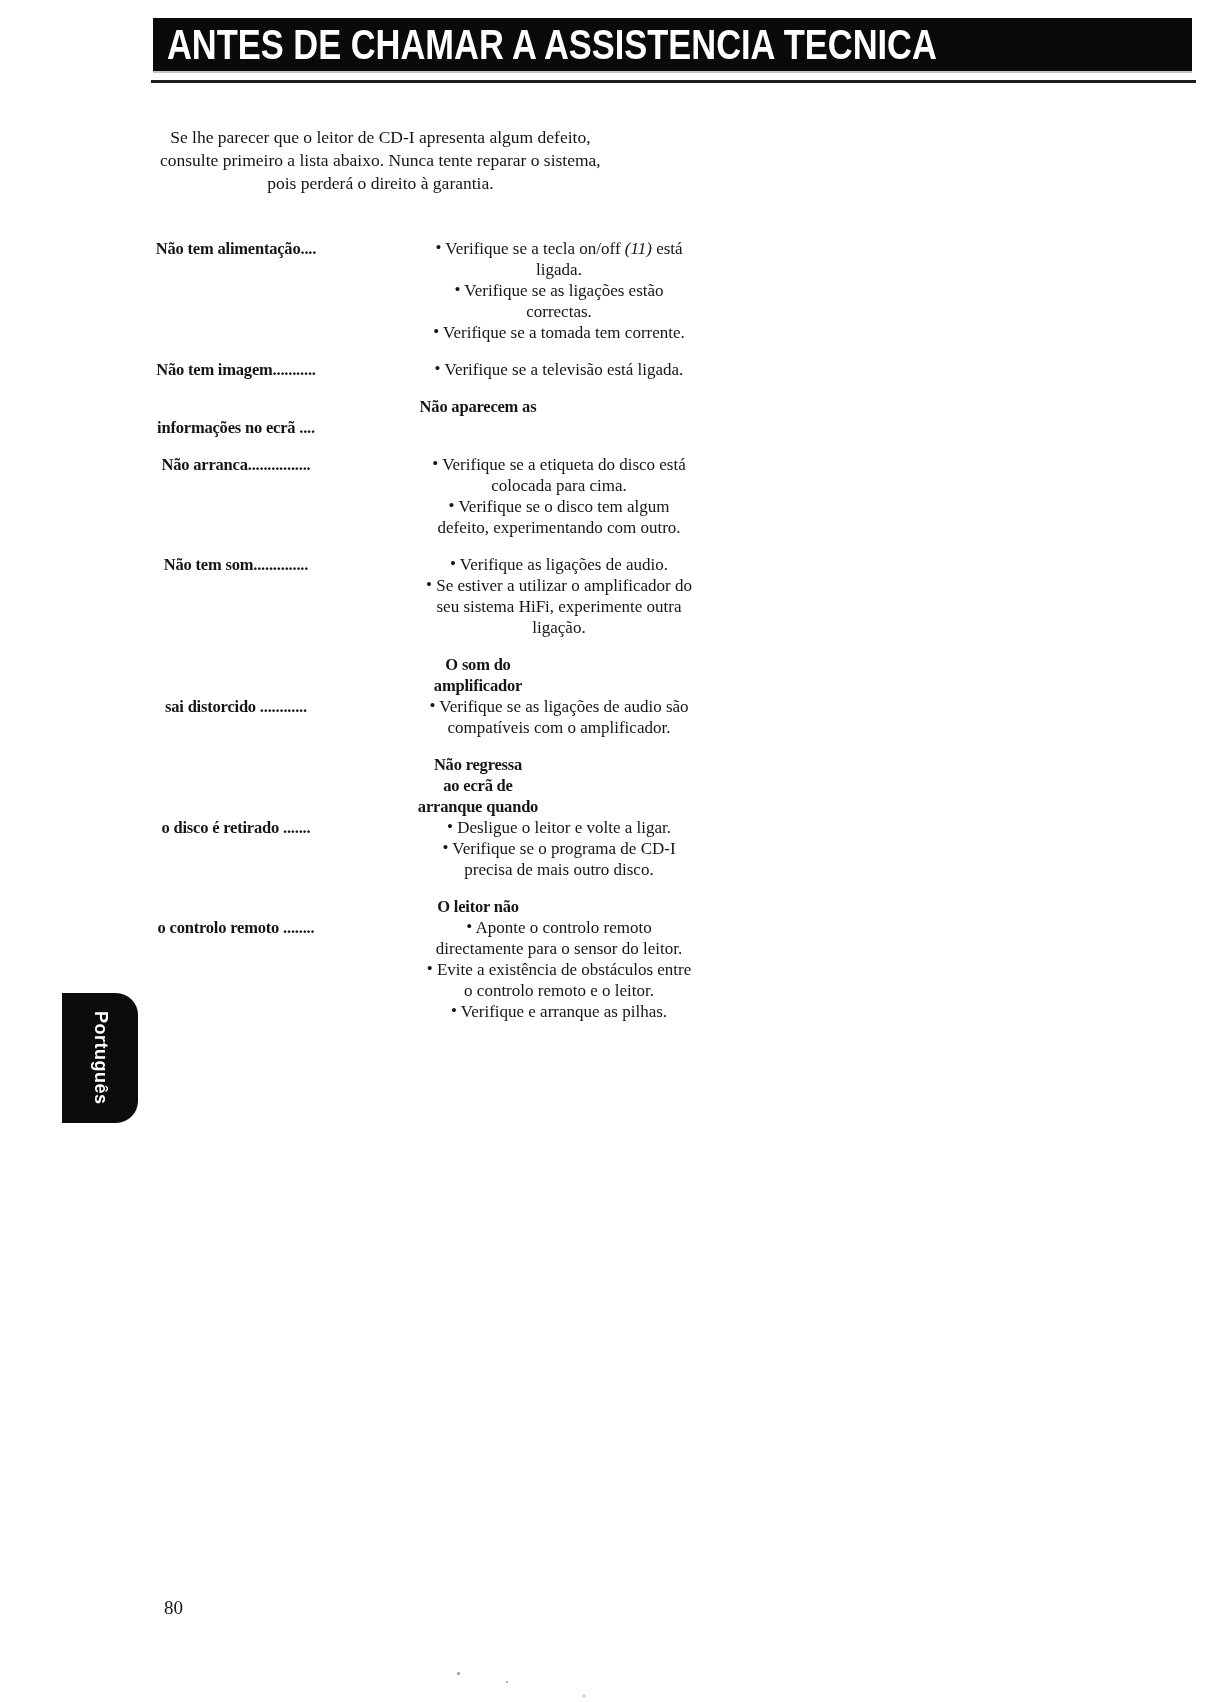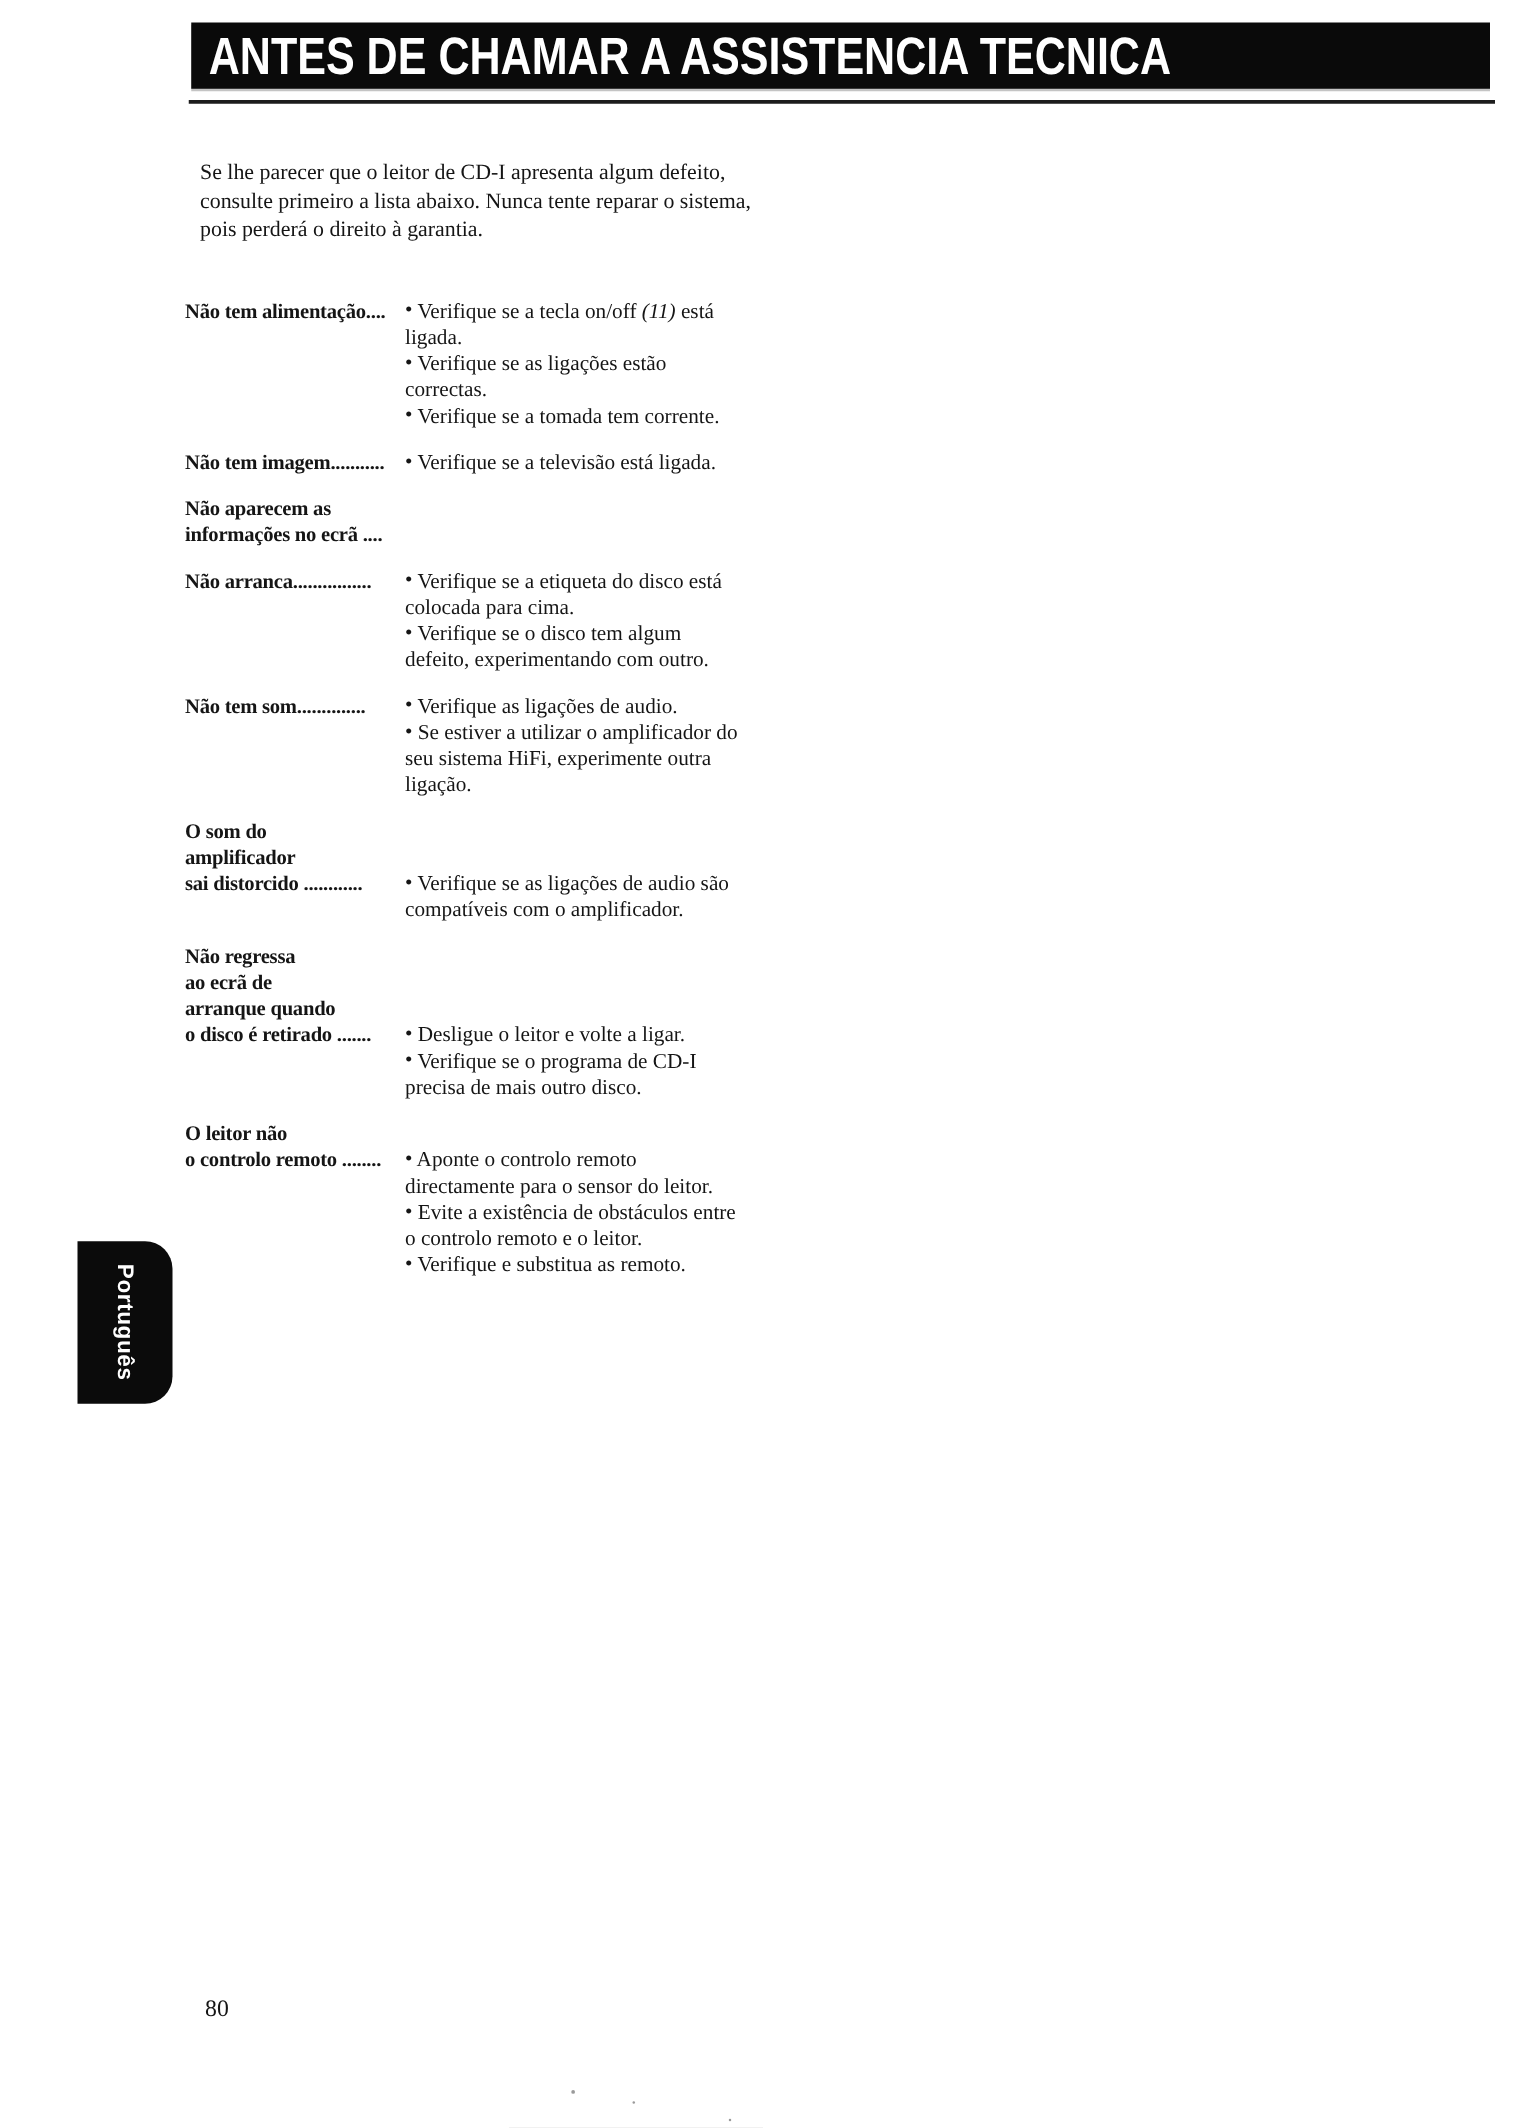--- a/index.html
+++ b/index.html
@@ -1,17 +1,17 @@
 <!DOCTYPE html>
 <html><head>
 <meta charset="utf-8">
 <style>
   html,body{margin:0;padding:0;background:#e8e8e8;}
   .page{position:relative;width:1222px;height:1702px;background:#ffffff;margin:0 auto;
-        font-family:"Liberation Serif","DejaVu Serif",serif;color:#151515;overflow:hidden;}
+        font-family:"Liberation Serif","DejaVu Serif",serif;color:#151515;overflow:hidden;text-align:center;}
 
   
   .header-bar{position:absolute;left:153px;top:18px;width:1039px;height:53px;
               background:#0a0a0a;display:flex;align-items:center;
               box-shadow:0 2px 0 #c4c4c4;}
   .header-bar h1{margin:0 0 0 14px;color:#ffffff;
                  font-family:"Liberation Sans","DejaVu Sans",sans-serif;
                  font-weight:bold;font-size:42px;line-height:1;
                  transform:scaleX(0.82);transform-origin:left center;
                  white-space:nowrap;letter-spacing:0;}
@@ -148,21 +148,21 @@
 
     <div class="item">
       <div class="labelline">O leitor não</div>
       <div class="row">
         <div class="label">o controlo remoto ........</div>
         <div class="bullets">
           <p class="bullet"><span class="bm">•</span> <span class="t">Aponte o controlo remoto
 directamente para o sensor do leitor.</span></p>
           <p class="bullet"><span class="bm">•</span> <span class="t">Evite a existência de obstáculos entre
 o controlo remoto e o leitor.</span></p>
-          <p class="bullet"><span class="bm">•</span> <span class="t">Verifique e substitua as remoto.</span></p>
+          <p class="bullet"><span class="bm">•</span> <span class="t">Verifique e arranque as pilhas.</span></p>
         </div>
       </div>
     </div>
 
   </div>
 
   <div class="lang-tab">
     <span>Português</span>
   </div>
 

